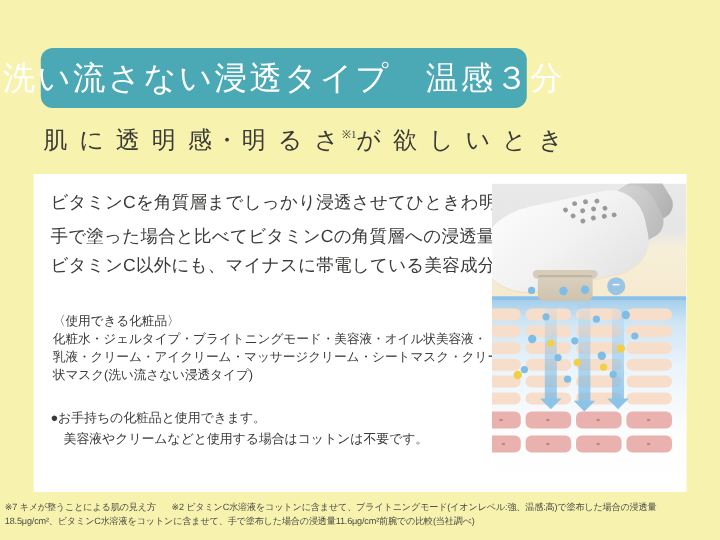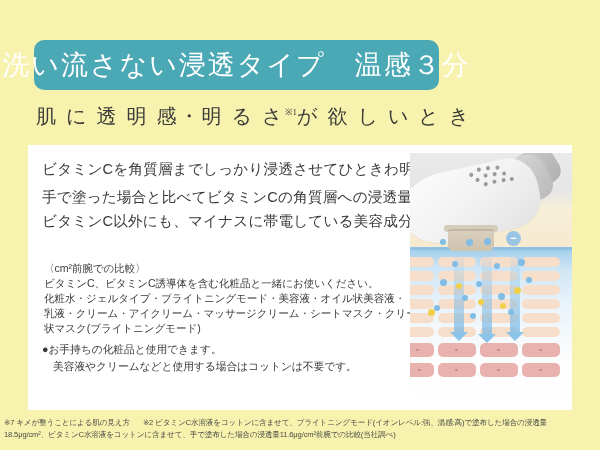--- a/index.html
+++ b/index.html
@@ -277,25 +277,24 @@
 
 <div class="panel">
 
   <div class="lead">
     <span class="ln">ビタミンCを角質層までしっかり浸透させてひときわ明るい肌へ。</span>
     <span class="ln"><span>手で塗った場合と比べてビタミンCの角質層への浸透量が1.5倍</span><sup>※2</sup><span>に。</span></span>
     <span class="ln">ビタミンC以外にも、マイナスに帯電している美容成分をしっかり浸透</span>
   </div>
 
   <div class="usable">
-    <span class="ln">〈cm²前腕での比較〉</span>
-    <span class="ln">ビタミンC、ビタミンC誘導体を含む化粧品と一緒にお使いください。</span>
+    <span class="ln">〈使用できる化粧品〉</span>
     <span class="ln">化粧水・ジェルタイプ・ブライトニングモード・美容液・オイル状美容液・</span>
     <span class="ln">乳液・クリーム・アイクリーム・マッサージクリーム・シートマスク・クリーム</span>
-    <span class="ln">状マスク(ブライトニングモード)</span>
+    <span class="ln">状マスク(洗い流さない浸透タイプ)</span>
   </div>
 
   <div class="owned">
     <span class="ln">●お手持ちの化粧品と使用できます。</span>
     <span class="ln indent">美容液やクリームなどと使用する場合はコットンは不要です。</span>
   </div>
 
   <div class="illus">
     <div class="illus-inner">
       <div class="sky"></div>

